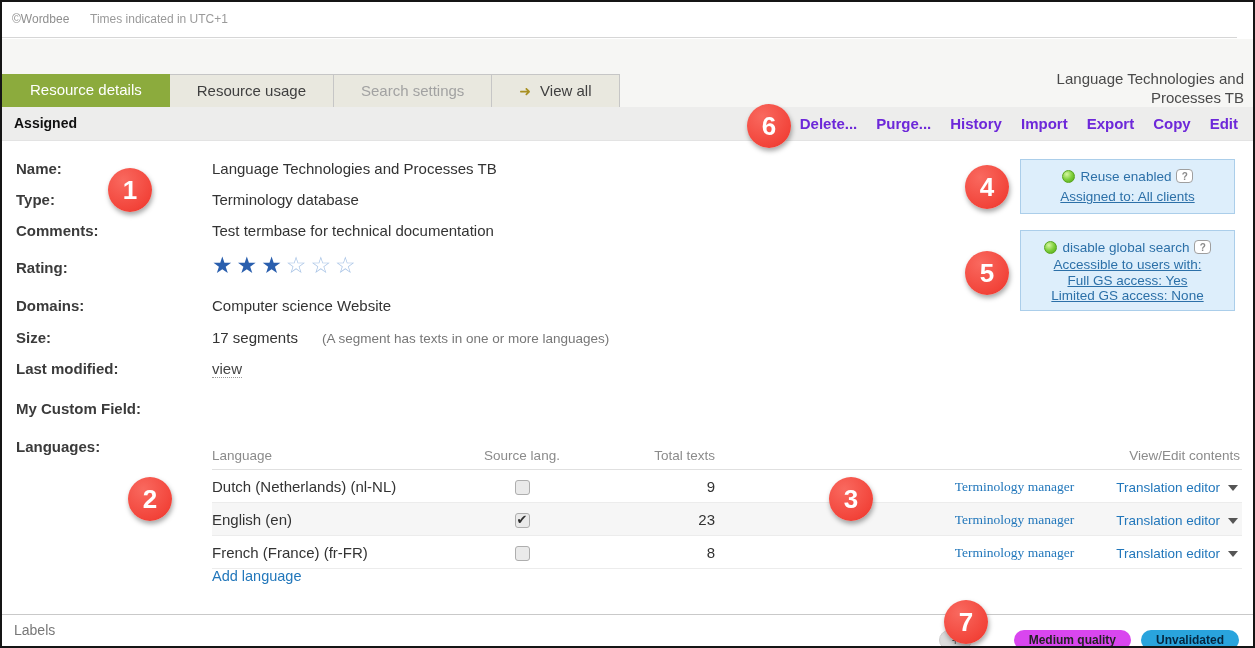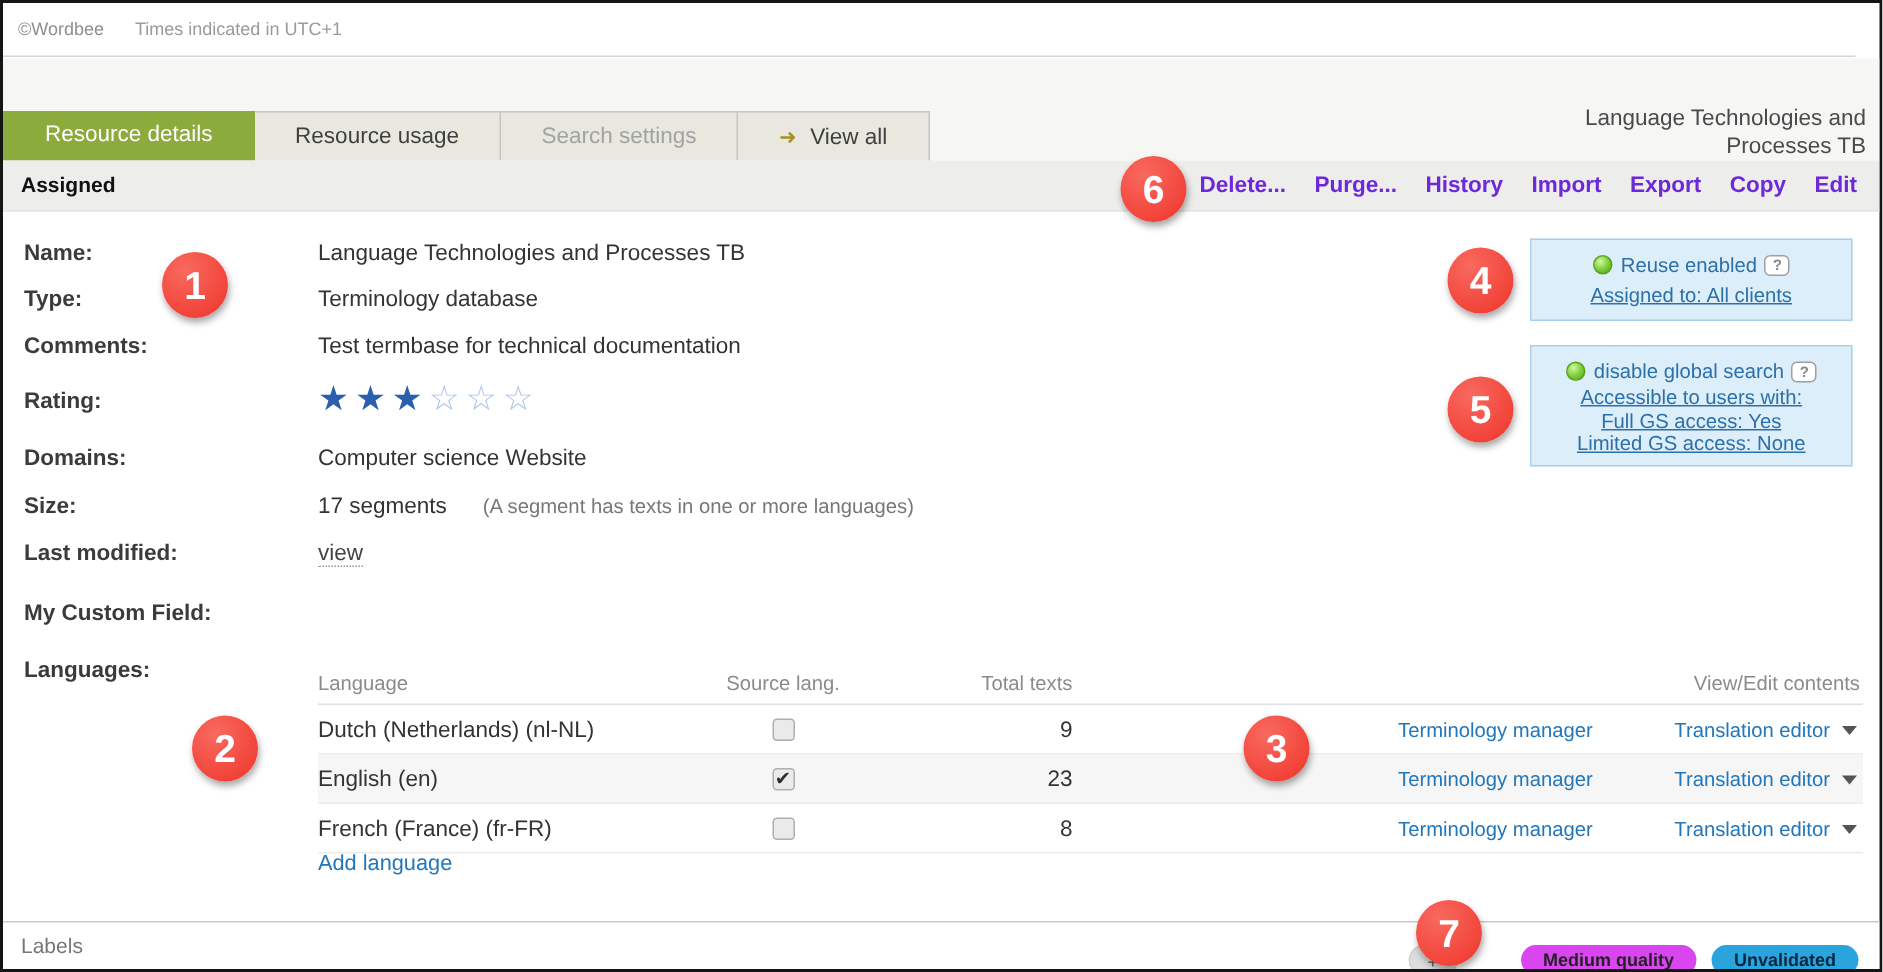--- a/index.html
+++ b/index.html
@@ -59,21 +59,21 @@
   
   .langtable { position:absolute; left:210px; top:440px; width:1030px; font-size:15px; color:#333; }
   .lt-grid { display:grid; grid-template-columns:265px 90px 150px 1fr 165px 145px; align-items:center; }
   .lt-head { height:28px; color:#8b8b8b; font-size:13.5px; border-bottom:1px solid #e0e0e0; }
   .lt-row { height:33px; border-bottom:1px solid #ececec; }
   .lt-row.alt { background:#f6f6f6; }
   .c-center { text-align:center; }
   .c-right { text-align:right; padding-right:2px; }
   .head-viewedit { grid-column:5 / 7; text-align:right; padding-right:2px; }
   .tbl-link { font-size:13.5px; color:#2277bb; cursor:pointer; white-space:nowrap; }
-  .cell-mgr { text-align:left; }
+  .cell-mgr { text-align:center;font-family:Liberation Serif, serif; }
   .cell-editor { text-align:right; padding-right:4px; }
   .dd-arrow { display:inline-block; width:0; height:0; border-left:5px solid transparent; border-right:5px solid transparent;
               border-top:6px solid #555; margin-left:8px; vertical-align:1px; }
   .cb { appearance:none; -webkit-appearance:none; width:15px; height:15px; border:1px solid #aeaeae; border-radius:3px;
         background:#eaeaea; position:relative; vertical-align:middle; cursor:pointer; }
   .cb:checked::after { content:"✔"; position:absolute; left:1px; top:-2px; font-size:13px; color:#2e2e2e; }
   .add-lang { position:absolute; left:210px; top:566px; font-size:14.5px; color:#2277bb; cursor:pointer; }
 
   
   .labelsbar { position:absolute; left:0; right:0; top:612px; height:50px; background:#fff; border-top:1px solid #c9c9c9; }

